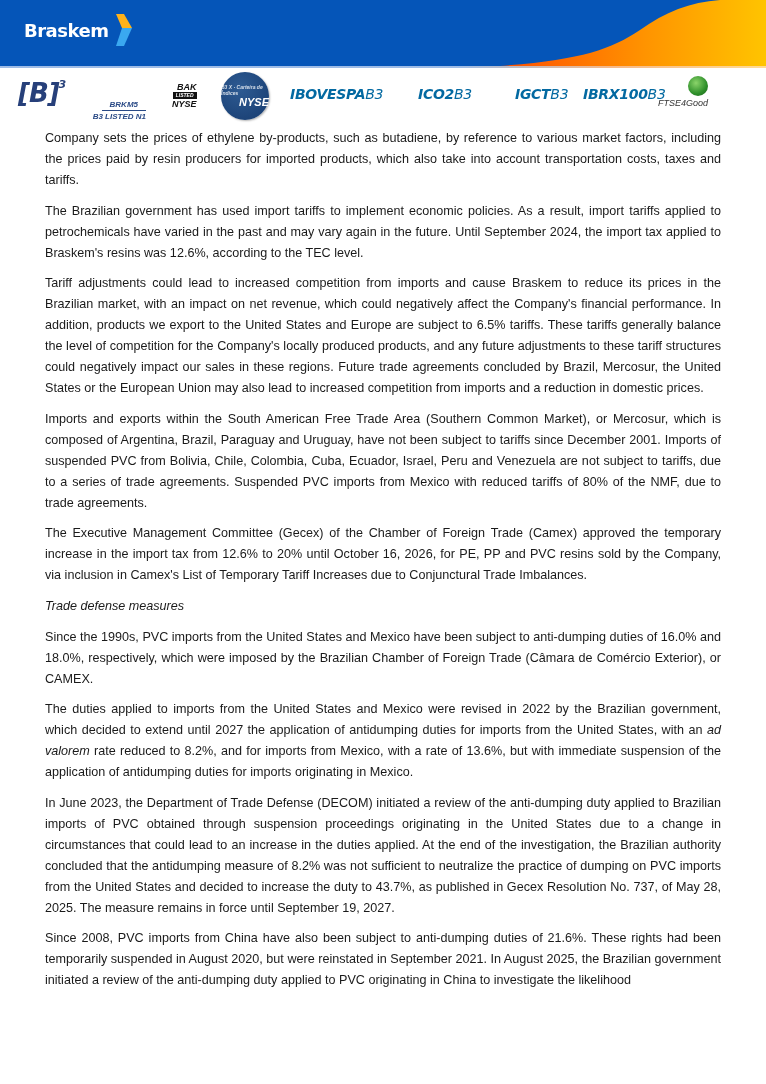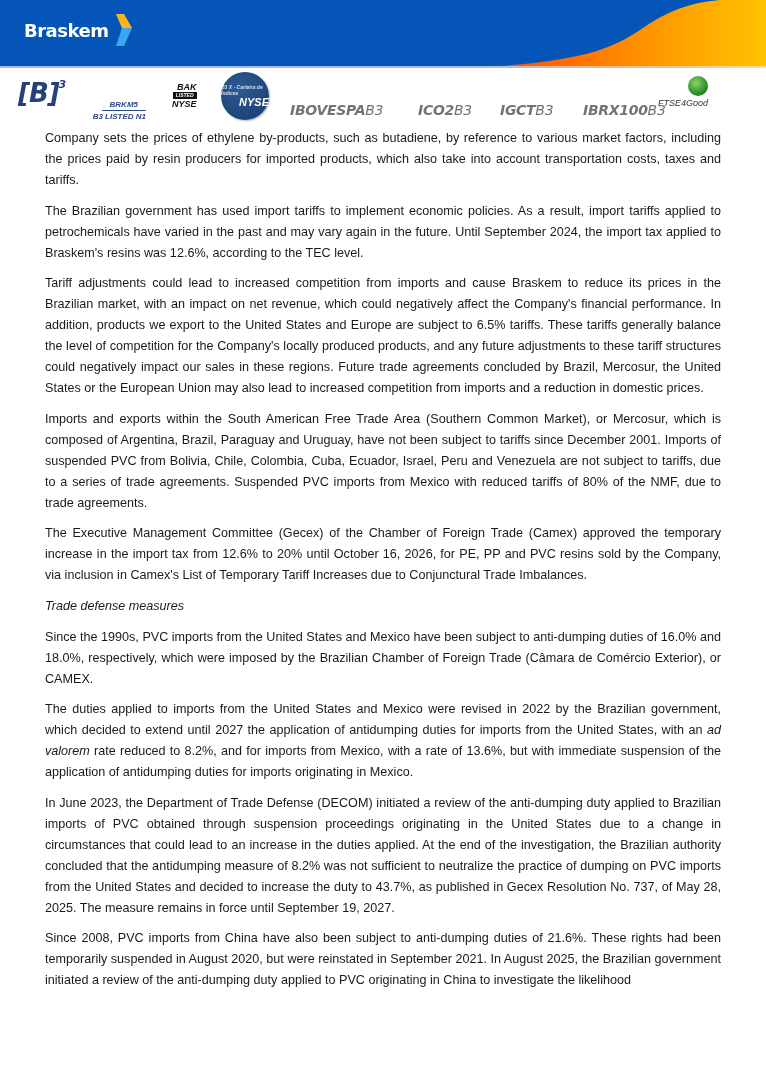--- a/index.html
+++ b/index.html
@@ -15,24 +15,24 @@
   .logo { position: absolute; display: flex; flex-direction: column; align-items: flex-end; justify-content: center; color: #1f3a6e; font-style: italic; }
   .b3 { left: 18px; top: 8px; font-family: "DejaVu Sans", sans-serif; font-weight: bold; font-size: 26px; color: #27407a; letter-spacing: -1px; }
   .b3 sup { font-size: 11px; position: relative; top: -4px; }
   .listed { left: 80px; top: 30px; width: 66px; font-size: 8px; font-weight: bold; color: #2a4a86; }
   .listed .l1 { border-bottom: 1px solid #2a4a86; padding: 0 8px 1px; }
   .listed .l2 { margin-top: 1px; white-space: nowrap; }
   .nyse { left: 172px; top: 12px; font-size: 9px; font-weight: bold; color: #111; line-height: 10px; }
   .nyse .bar { background: #111; color: #fff; font-size: 5px; padding: 0 3px; line-height: 7px; }
   .xbrk { left: 221px; top: 2px; width: 48px; height: 48px; border-radius: 50%; background: radial-gradient(circle at 40% 35%, #2e5b93, #163b6e); color: #fff; font-weight: bold; font-size: 11px; box-shadow: 1px 1px 2px rgba(0,0,0,.3); }
   .xbrk .small { font-size: 5px; opacity: .8; }
-  .idx { top: 16px; font-family: "DejaVu Sans", sans-serif; font-size: 14px; color: #737373; white-space: nowrap; margin-top: 16px; }
+  .idx { top: 16px; font-family: "DejaVu Sans", sans-serif; font-size: 14px; color: #0369a1; white-space: nowrap; }
   .idx b { font-weight: bold; letter-spacing: -0.3px; }
   .idx span.b3s { font-weight: normal; letter-spacing: -0.3px; }
-  .ibov { left: 290px; } .ico2 { left: 418px; } .igct { left: 500px; } .ibrx { left: 583px; }
+  .ibov { left: 290px; } .ico2 { left: 418px; } .igct { left: 515px; } .ibrx { left: 583px; }
   .ftse { left: 658px; top: 6px; font-size: 9px; color: #333; }
   .globe { width: 20px; height: 20px; border-radius: 50%; background: radial-gradient(circle at 40% 35%, #8bd46a, #2e8f2a 60%, #1b5e1a); margin-bottom: 2px; }
 
   .content { position: absolute; left: 45px; top: 128px; width: 676px; font-family: "Liberation Sans", sans-serif; font-size: 12.6px; line-height: 21px; color: #1a1a1a; text-align: justify; }
   .content p { margin: 0 0 9.6px 0; }
   .content p.head { font-style: italic; }
   .content em { font-style: italic; }
 </style>
 </head>
 <body>

